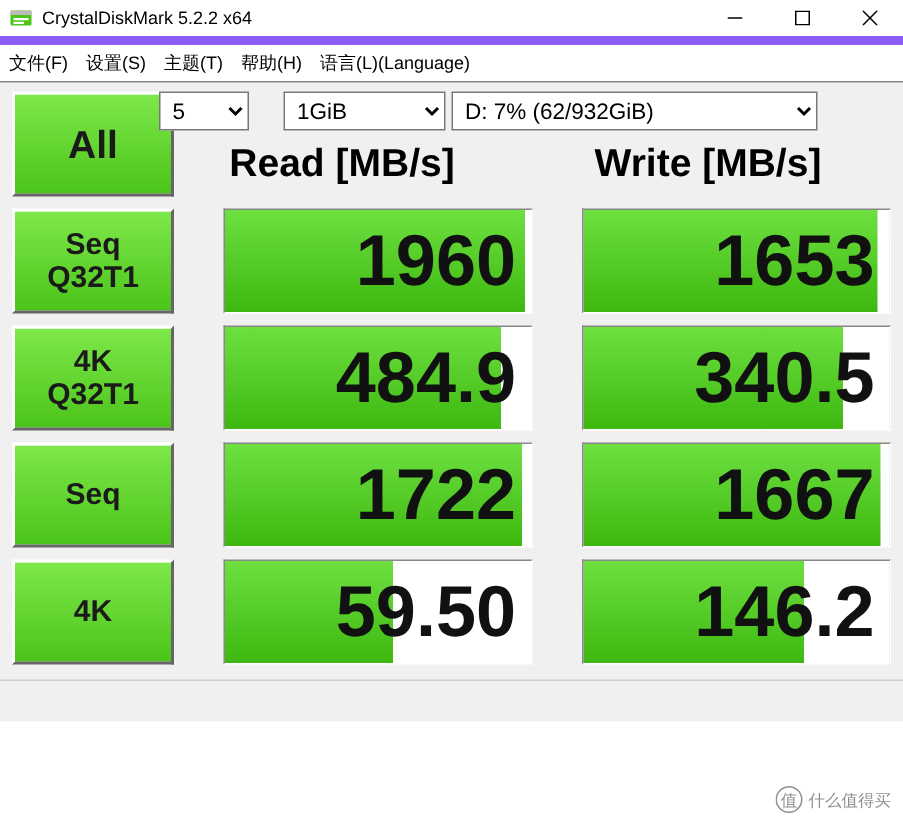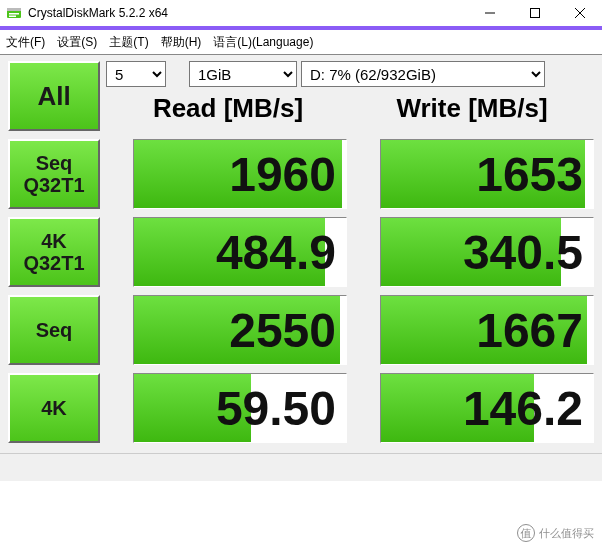--- a/index.html
+++ b/index.html
@@ -1,18 +1,18 @@
 <!DOCTYPE html>
 <html><head>
 <meta charset="utf-8">
 <style>
   * { box-sizing: border-box; margin: 0; padding: 0; }
   body { font-family: "Microsoft YaHei", "SimSun", Arial, sans-serif; background: #fff; width: 602px; }
   
-  .titlebar { height: 30px; display: flex; align-items: center; background: #fff; border-bottom: 4px solid #8b5cf6; }
+  .titlebar { height: 30px; display: flex; align-items: center; background: #fff; border-bottom: 6px solid #8b5cf6; }
   .titlebar-icon { width: 16px; height: 16px; margin: 0 6px; }
   .titlebar-title { flex: 1; font-size: 12px; color: #000; }
   .win-btns { display: flex; }
   .win-btn { width: 45px; height: 30px; display: flex; align-items: center; justify-content: center; color: #000; }
   
   .menubar { height: 24px; display: flex; align-items: center; padding: 0 6px; font-size: 12px; gap: 12px; background: #fff; }
   .menu-item { cursor: default; }
   
   .content { border-top: 1px solid #888; background: #f0f0f0; padding: 6px 8px 10px 8px; }
   
@@ -27,21 +27,21 @@
   
   .bench-row { display: flex; gap: 14px; margin-bottom: 8px; height: 70px; }
   .btn3d { 
     border: 2px solid; 
     border-color: #fff #666 #666 #fff; 
     background: linear-gradient(to bottom, #7de84a, #4cc41a);
     display: flex; align-items: center; justify-content: center;
     font-family: Arial, sans-serif;
     cursor: pointer;
   }
-  .row-btn { width: 92px; flex-direction: column; font-size: 20px; font-weight: bold; color: #1a1a1a; line-height: 1.1; }
+  .row-btn { width: 108px; flex-direction: column; font-size: 20px; font-weight: bold; color: #1a1a1a; line-height: 1.1; }
   .row-btn.all { font-size: 26px; height: 70px; margin-bottom: 8px; }
   .all-wrap { width: 98px; }
   
   .val-box { 
     flex: 1; 
     background: linear-gradient(to bottom, #6de040, #3eb810);
     border: 1px solid; 
     border-color: #888 #fff #fff #888;
     display: flex; align-items: center; justify-content: flex-end;
     padding-right: 10px;
@@ -154,21 +154,21 @@
     <div class="val-box" style="--empty:15%">
         <span>340.5</span>
       </div>
   </div>
 
   <div class="bench-row">
     <div class="btn3d row-btn">
       <span>Seq</span>
     </div>
     <div class="val-box" style="--empty:3%">
-        <span>2550</span>
+        <span>1722</span>
       </div>
     <div class="val-box" style="--empty:3%">
         <span>1667</span>
       </div>
   </div>
 
   <div class="bench-row" style="margin-bottom:0;">
     <div class="btn3d row-btn">
       <span>4K</span>
     </div>

